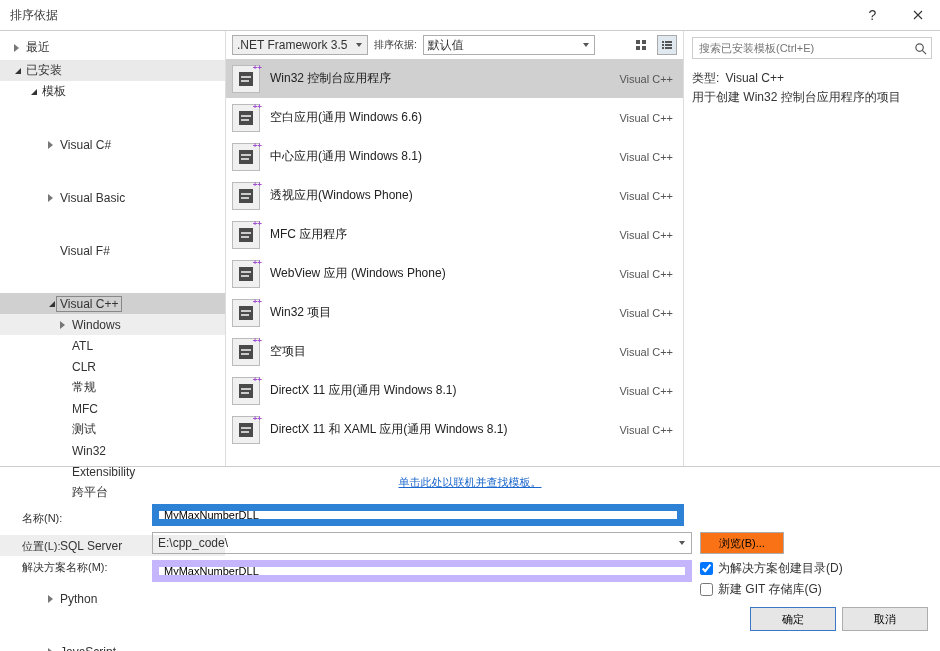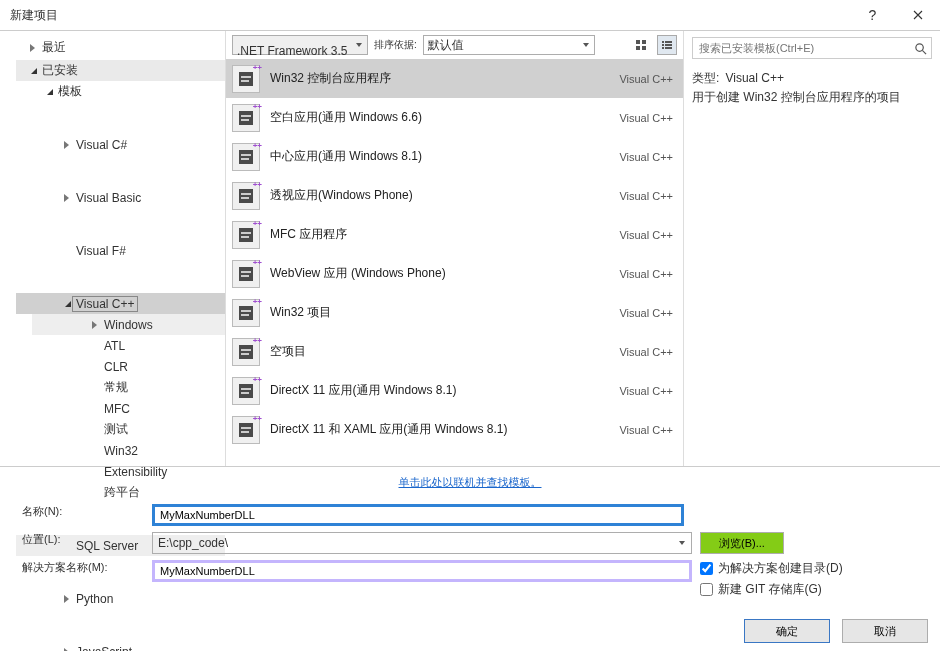--- a/index.html
+++ b/index.html
@@ -10,27 +10,27 @@
 .titlebar-btn svg { width: 10px; height: 10px; stroke: #333; stroke-width: 1.1; fill: none; }
 .body { display: flex; height: 437px; border-top: 1px solid #ccc; border-bottom: 1px solid #ccc; }
 .sidebar { width: 225px; padding-top: 6px; padding-left: 0; display: flex; flex-direction: column; }
 .sidebar-row { height: 21px; display: flex; align-items: center; padding-left: 12px; cursor: pointer; }
 .sidebar-row .tri { width: 8px; height: 8px; margin-right: 4px; position: relative; }
 .tri-collapsed { border-left: 5px solid #777; border-top: 4px solid transparent; border-bottom: 4px solid transparent; margin-top: 0; }
 .tri-expanded::before { content: ""; position: absolute; width: 0; height: 0; border-style: solid; border-width: 0 0 6px 6px; border-color: transparent transparent #333 transparent; top: 1px; left: 1px; }
 .sidebar-row.level1 { padding-left: 14px; }
 .sidebar-row.level2 { padding-left: 30px; }
 .sidebar-row.level3 { padding-left: 48px; margin-top: 32px; }
-.sidebar-row.level4 { padding-left: 60px; margin-left: 16px; }
+.sidebar-row.level4 { padding-left: 60px; }
 .sidebar-row.selected { background: #d0d0d0; }
 .sidebar-row.selected .label { border: 1px solid #888; padding: 0 3px; margin: -1px -4px; background: #d0d0d0; }
 .sidebar-label { color: #333; }
 .middle { flex: 1; display: flex; flex-direction: column; border-left: 1px solid #ddd; border-right: 1px solid #ddd; }
 .middle-toolbar { height: 28px; display: flex; align-items: center; padding: 0 6px; gap: 6px; }
-.framework-select { width: 136px; height: 20px; border: 1px solid #adadad; background: #efefef; display: flex; align-items: flex-start; padding: 8px 4px; font-size: 11px; position: relative; }
+.framework-select { width: 136px; height: 20px; border: 1px solid #adadad; background: #efefef; display: flex; align-items: center; padding: 8px 4px; font-size: 11px; position: relative; }
 .framework-select::after { content: ""; position: absolute; right: 5px; top: 7px; border-top: 4px solid #555; border-left: 3px solid transparent; border-right: 3px solid transparent; }
 .sort-label { font-size: 10px; color: #333; }
 .sort-select { width: 172px; height: 20px; border: 1px solid #adadad; background: #fff; display: flex; align-items: center; padding: 0 4px; font-size: 11px; position: relative; }
 .sort-select::after { content: ""; position: absolute; right: 5px; top: 7px; border-top: 4px solid #555; border-left: 3px solid transparent; border-right: 3px solid transparent; }
 .toolbar-spacer { flex: 1; }
 .view-btn { width: 20px; height: 20px; border: 1px solid transparent; display: flex; align-items: center; justify-content: center; cursor: pointer; }
 .view-btn.active { border-color: #aaa; background: #e0e8f0; }
 .view-btn svg { width: 12px; height: 12px; }
 .template-list { flex: 1; overflow-y: auto; }
 .template-item { height: 39px; display: flex; align-items: center; padding: 0 10px 0 6px; cursor: pointer; }
@@ -41,43 +41,43 @@
 .tpl-lang { color: #555; font-size: 11px; }
 .right-panel { width: 256px; padding: 6px 8px; }
 .search-wrap { display: flex; align-items: center; border: 1px solid #ccc; height: 22px; margin-bottom: 10px; position: relative; }
 .search-input { flex: 1; border: none; outline: none; padding: 0 6px; font-size: 11px; color: #888; background: transparent; }
 .search-icon { width: 22px; height: 20px; display: flex; align-items: center; justify-content: center; border-left: 1px solid transparent; }
 .search-icon svg { width: 13px; height: 13px; stroke: #555; stroke-width: 1.3; fill: none; }
 .right-desc { font-size: 11px; line-height: 1.6; }
 .link-row { text-align: center; padding: 8px 0; }
 .link-row a { color: #1a66cc; text-decoration: underline; font-size: 11px; cursor: pointer; font-family: Liberation Serif, serif; }
 .form-area { padding: 6px 22px 0 22px; }
-.form-row { display: flex; align-items: flex-start; margin-bottom: 6px; height: 22px; }
+.form-row { display: flex; align-items: flex-end; margin-bottom: 6px; height: 22px; }
 .form-label { width: 130px; font-size: 11px; color: #333; }
-.form-input { flex: 1; height: 22px; border: 3px solid #c4b5fd; padding: 0 5px; font-size: 11px; outline: none; }
+.form-input { flex: 1; height: 22px; border: 7px solid #c4b5fd; padding: 0 5px; font-size: 11px; outline: none; }
 .form-input.focus { border-color: #2e82d6; }
 .form-select-wrap { flex: 1; height: 22px; border: 1px solid #adadad; position: relative; display: flex; align-items: center; padding: 0 5px; font-size: 11px; }
 .form-select-wrap::after { content: ""; position: absolute; right: 6px; top: 8px; border-top: 4px solid #555; border-left: 3px solid transparent; border-right: 3px solid transparent; }
-.browse-btn { width: 84px; height: 22px; margin-left: 8px; border: 1px solid #adadad; background: #84cc16; font-size: 11px; cursor: pointer; }
+.browse-btn { width: 84px; height: 22px; margin-left: 8px; border: 1px solid #adadad; background: #f97316; font-size: 11px; cursor: pointer; }
 .check-col { margin-left: 8px; width: 218px; display: flex; flex-direction: column; gap: 4px; }
 .check-item { display: flex; align-items: center; font-size: 11px; gap: 5px; }
 .check-item input { width: 13px; height: 13px; }
-.footer { position: absolute; bottom: 8px; right: 12px; display: flex; gap: 12px; }
+.footer { position: absolute; bottom: 20px; right: 12px; display: flex; gap: 6px; }
 .footer-btn { width: 86px; height: 24px; border: 1px solid #adadad; background: #e6e6e6; font-size: 11px; cursor: pointer; }
 .footer-btn.primary { border-color: #3a77c4; }
 .tpl-icon-inner { position: absolute; inset: 0; display: flex; align-items: center; justify-content: center; }
 .tpl-icon-inner svg { width: 18px; height: 18px; }
-.recent-sec, .installed-sec, .online-sec { margin-bottom: 2px; padding-left: 16px; }
+.recent-sec, .installed-sec, .online-sec { margin-bottom: 2px; }
 .installed-sec .sidebar-row:first-child { background: #eee; }
 </style>
 </head>
 <body>
 
 <div class="titlebar">
-  <span class="titlebar-title">新建项目</span>
+  <span class="titlebar-title">排序依据</span>
   <div class="titlebar-btn">?</div>
   <div class="titlebar-btn">
     <svg viewBox="0 0 10 10">
         <path d="M1 1 L9 9 M9 1 L1 9"></path>
       </svg>
   </div>
 </div>
 
 <div class="body">
   <div class="sidebar">

